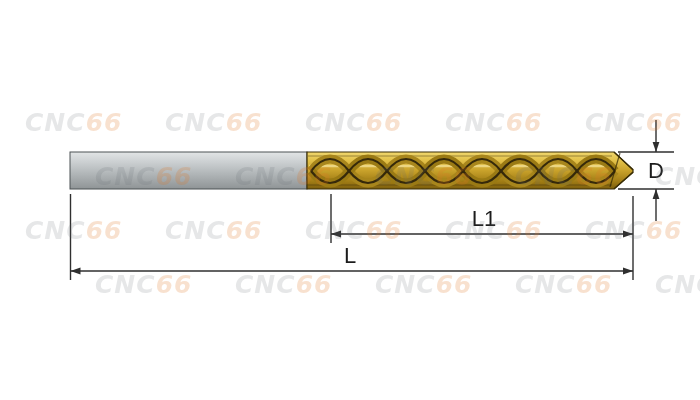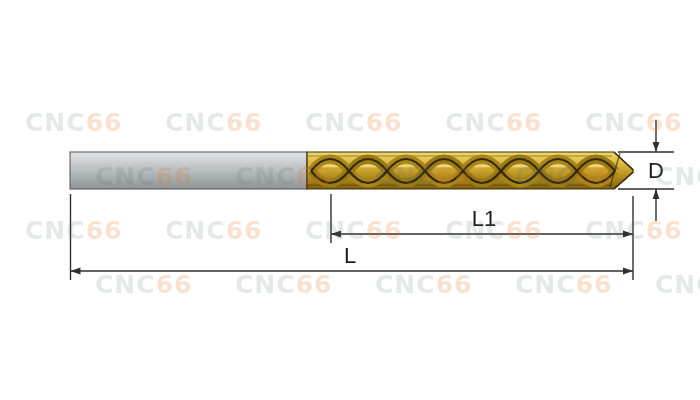--- a/index.html
+++ b/index.html
@@ -20,20 +20,21 @@
     font-size:22px;
     fill:#1c1c1c;
   }
 
   
   #watermark-layer {
     position:absolute; left:0; top:0;
     width:700px; height:400px;
     pointer-events:none;
     z-index:5;
+    font-style:italic;
   }
   .wm {
     position:absolute;
     font-family:"DejaVu Sans", sans-serif;
     font-weight:800;
     font-size:25px;
     letter-spacing:1px;
     white-space:nowrap;
     user-select:none;
   }

